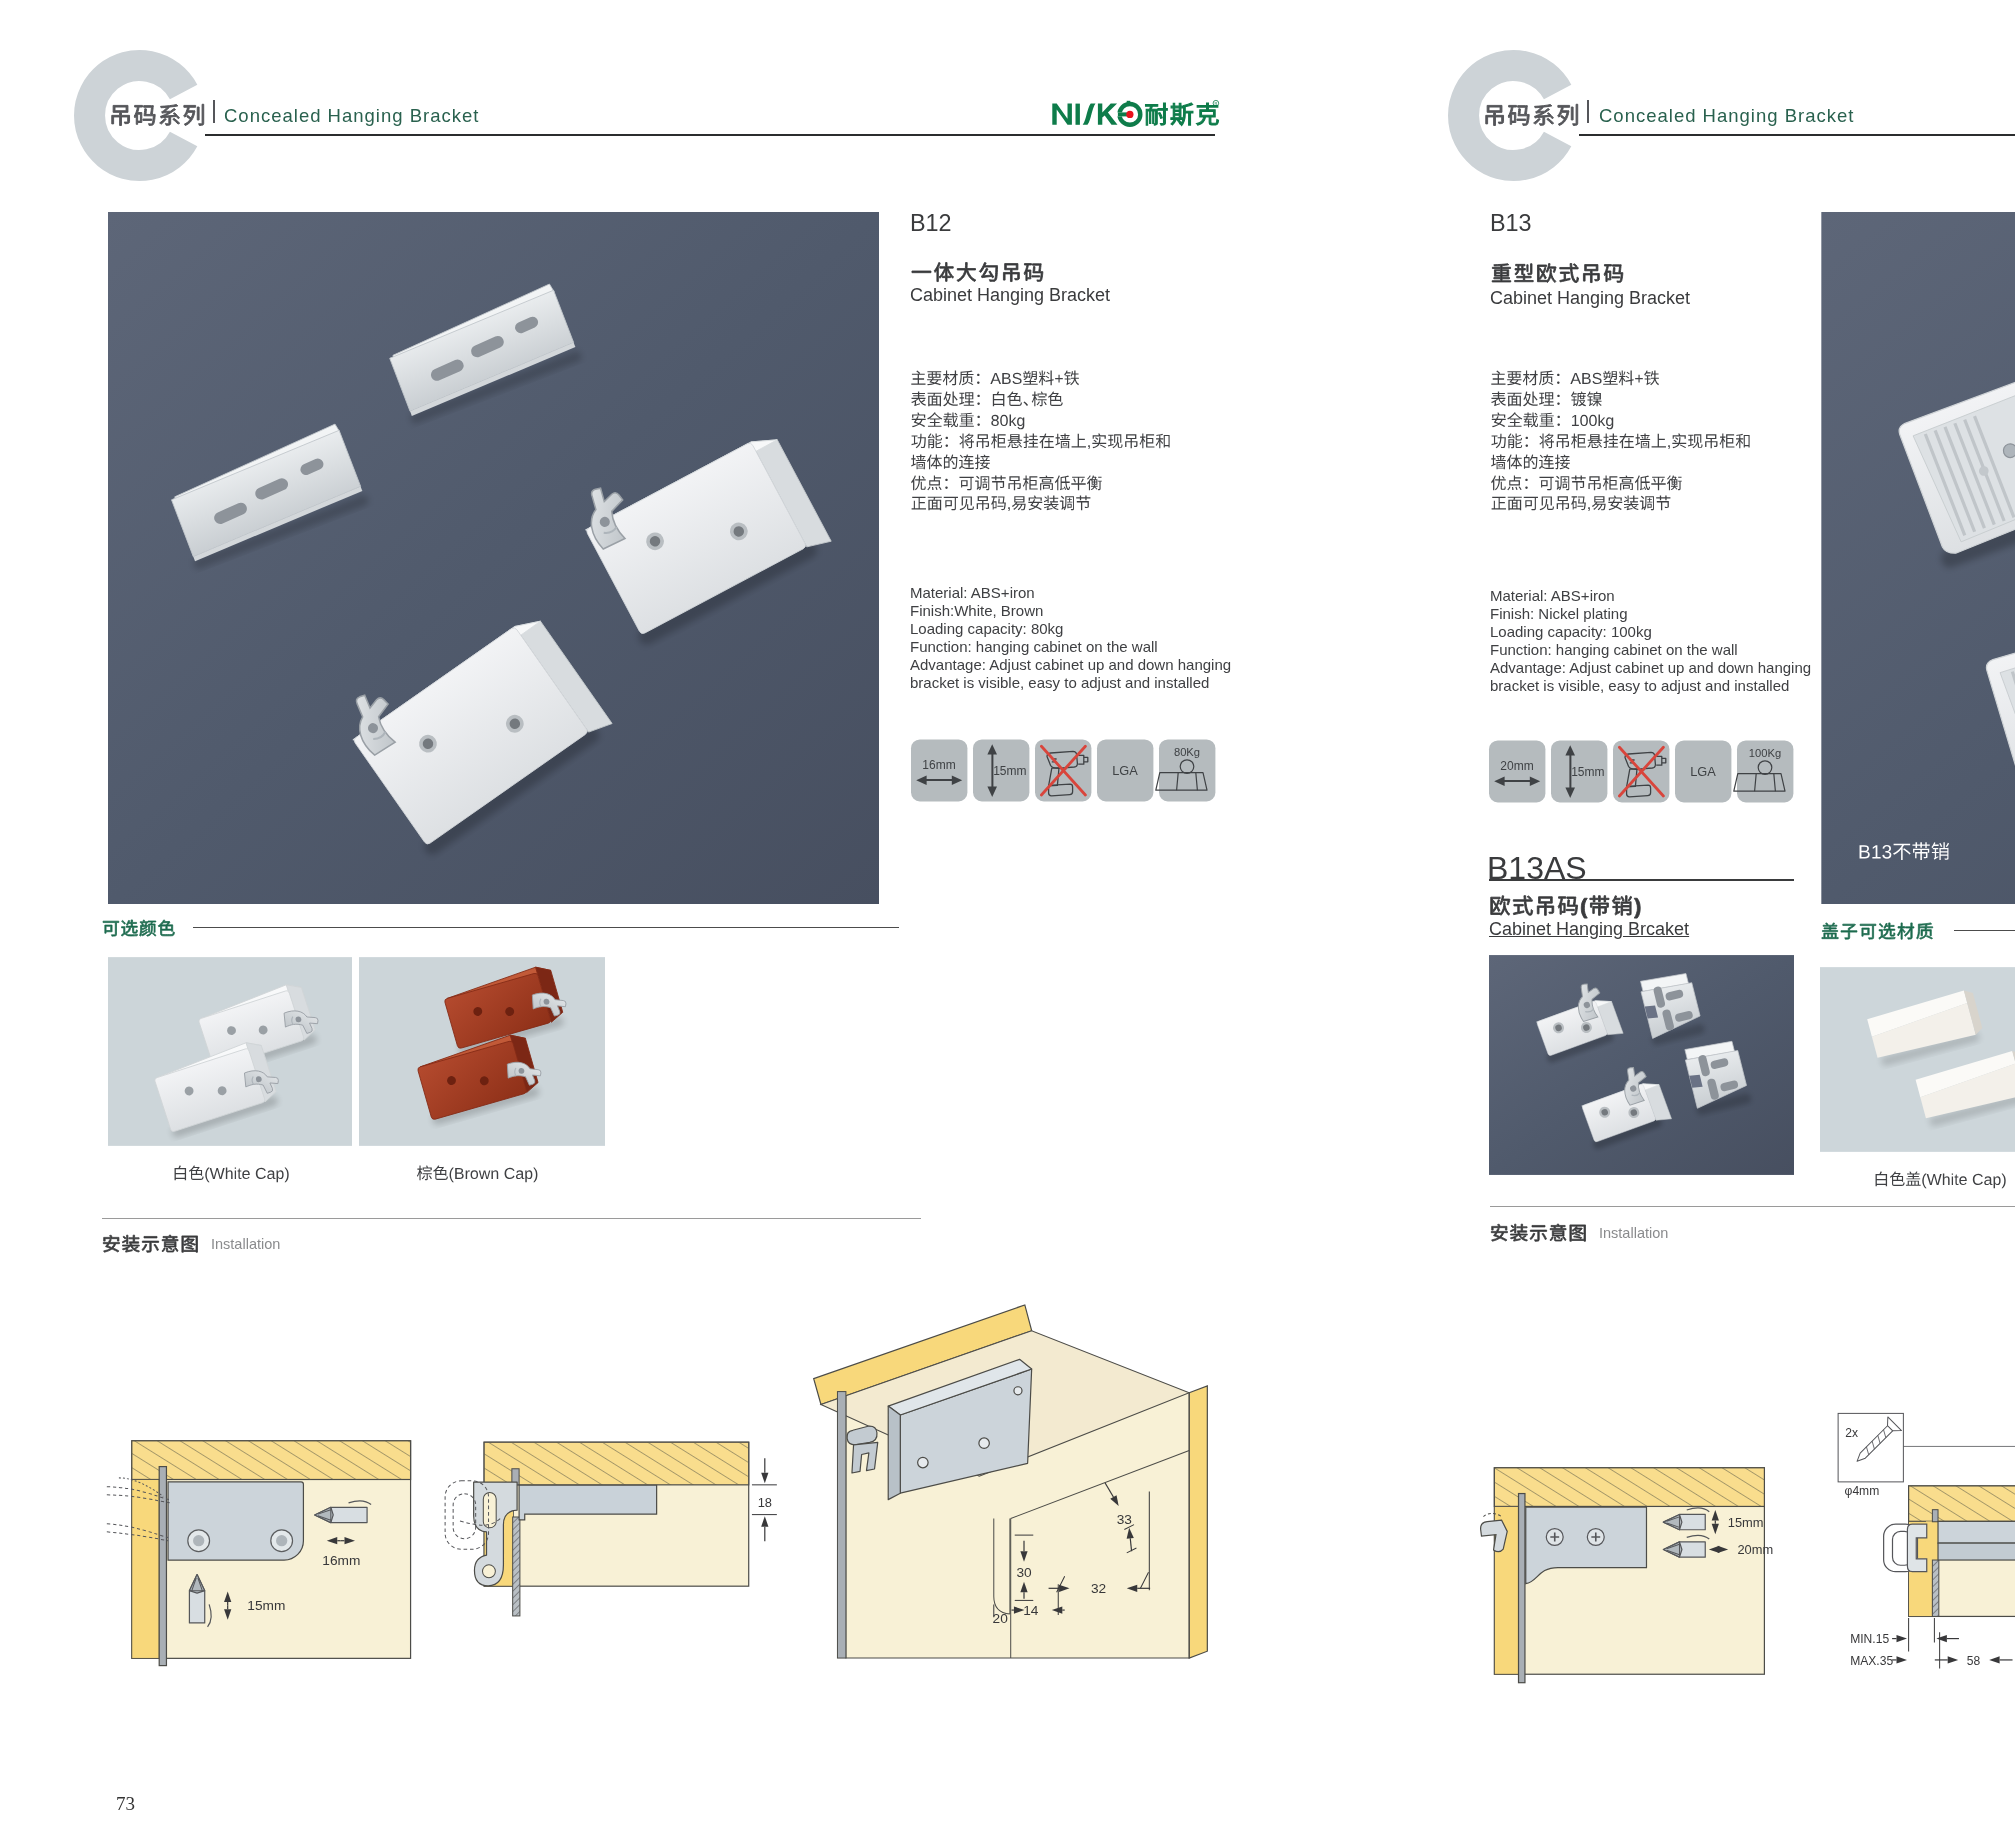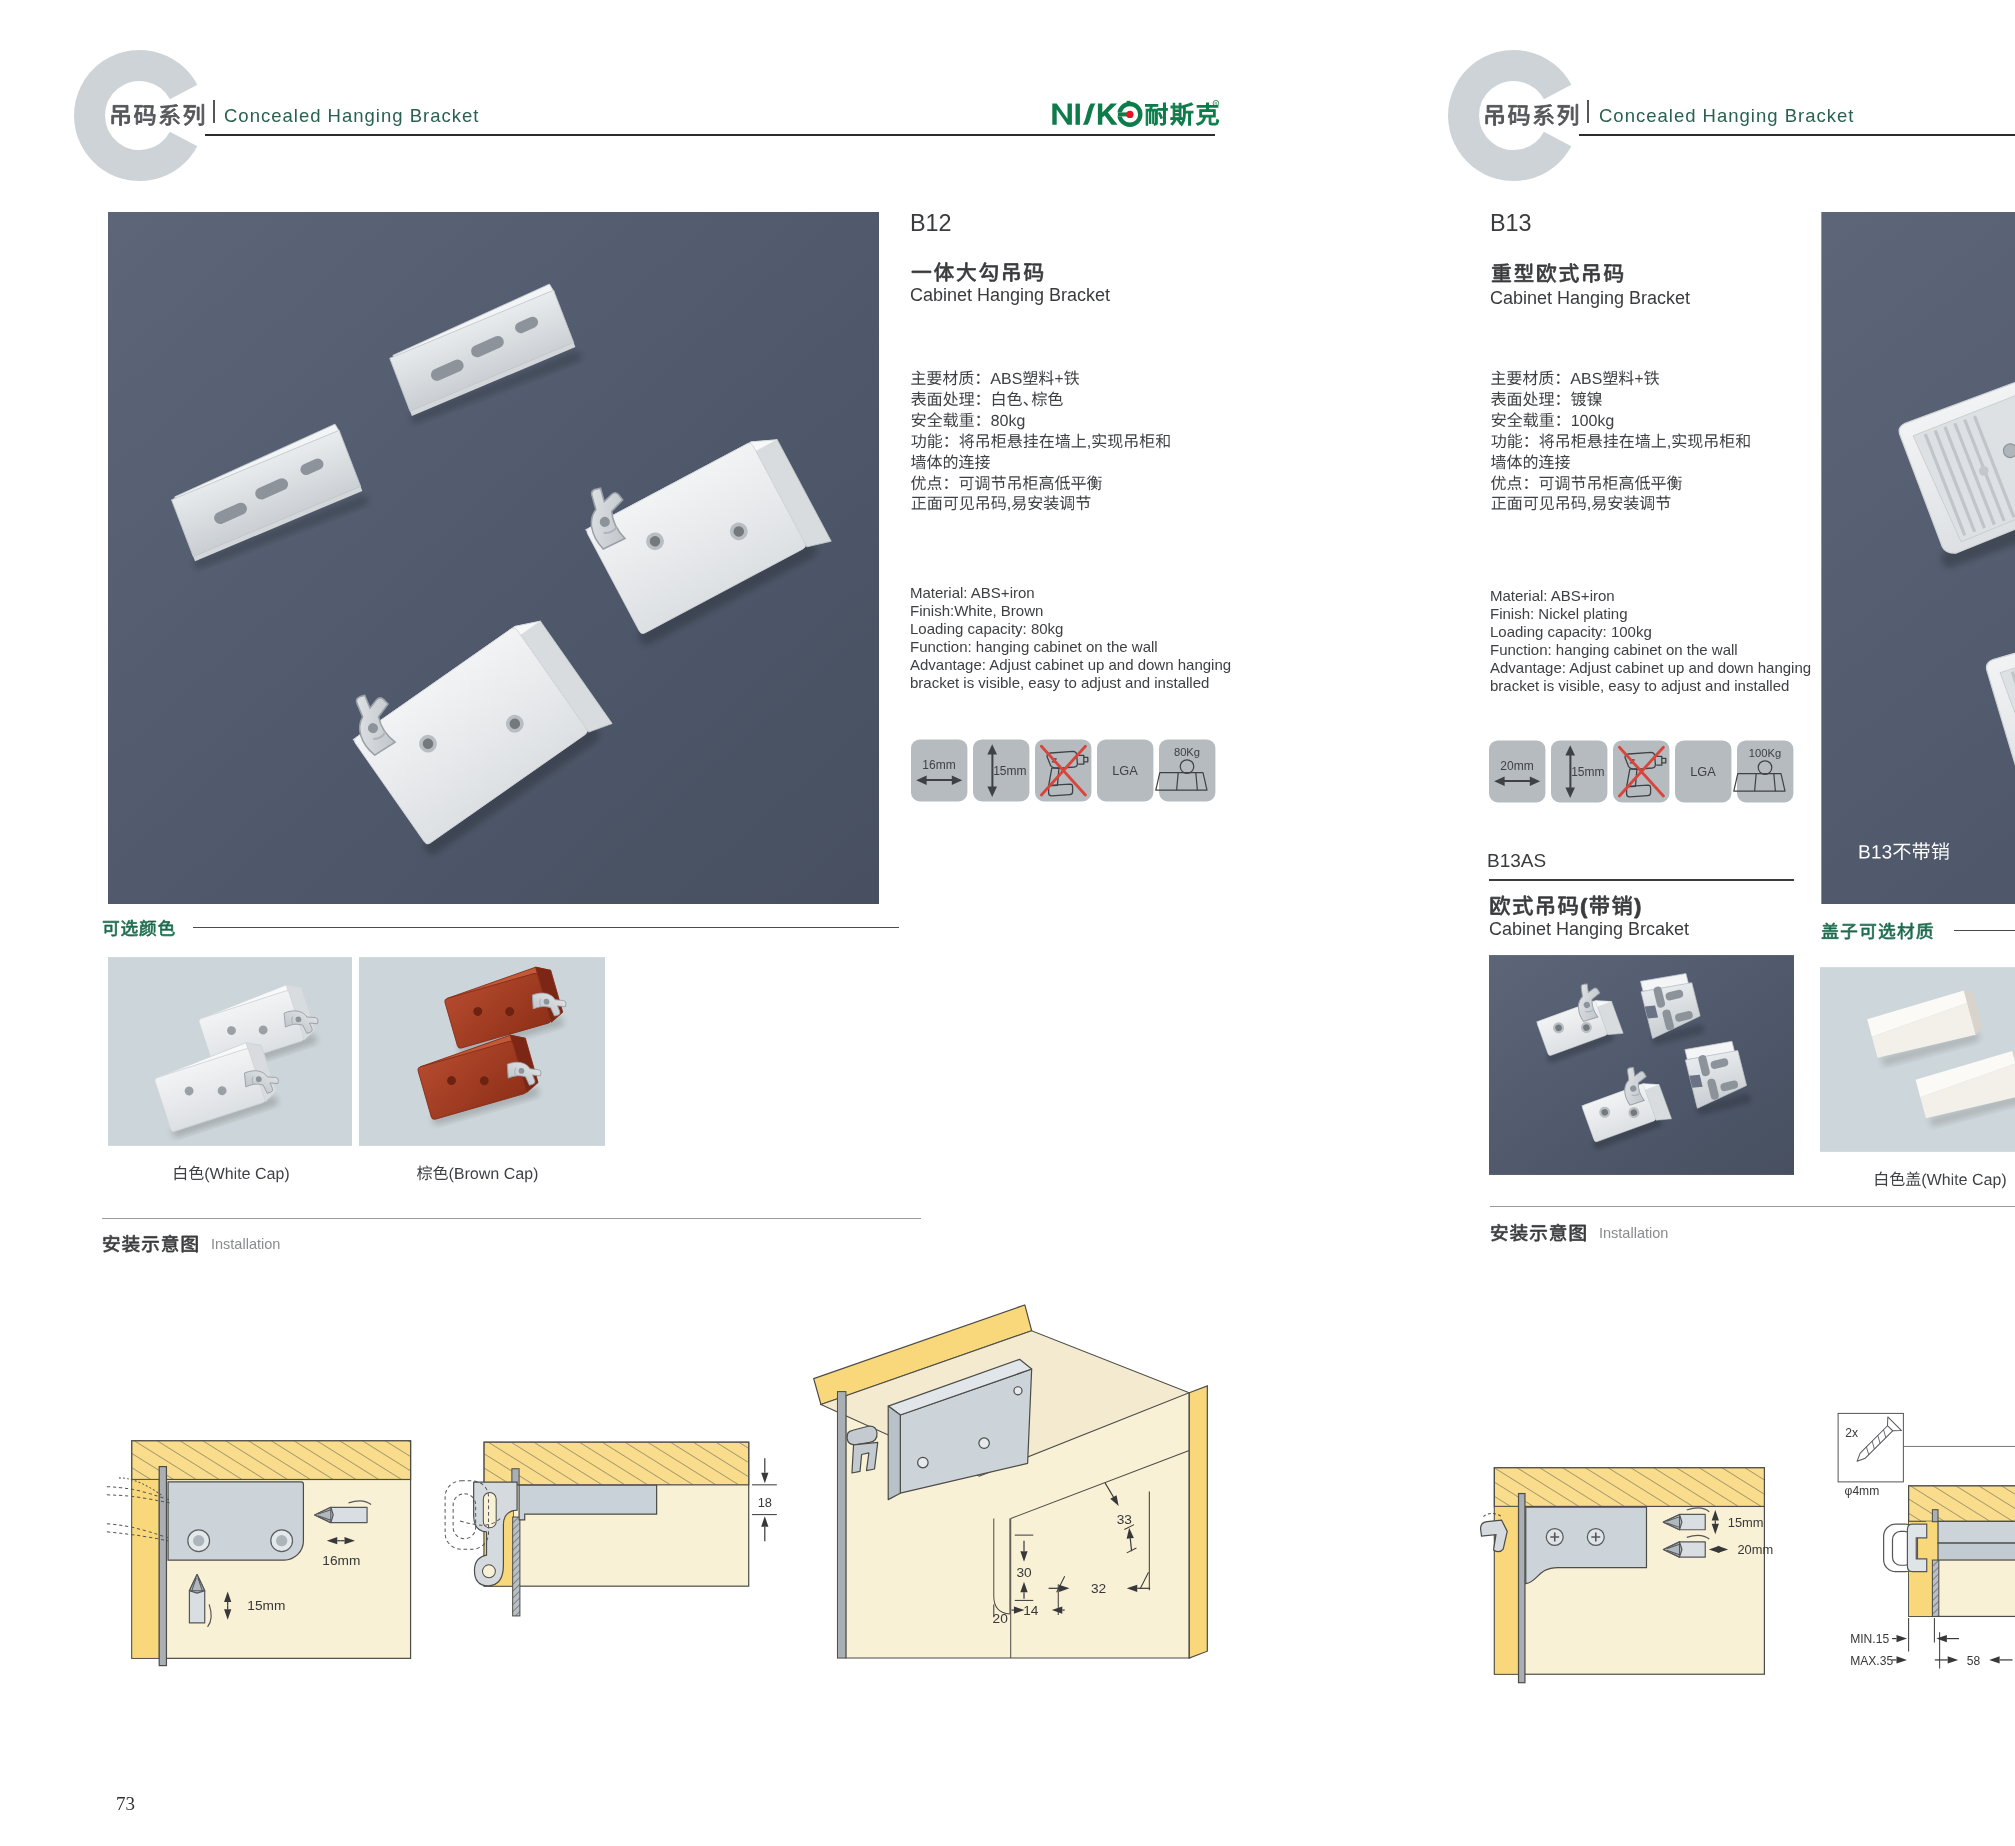--- a/index.html
+++ b/index.html
@@ -804,33 +804,33 @@
     </g>
   </svg>
 <svg class="t " style="left:1858px;top:838px;width:92px;height:29px" viewBox="0 -106 477.9 150" fill="#ffffff">
     <use href="#g0042L" x="0"></use>
     <use href="#g0031L" x="66.7"></use>
     <use href="#g0033L" x="122.3"></use>
     <use href="#g4E0D" x="177.9"></use>
     <use href="#g5E26" x="277.9"></use>
     <use href="#g9500" x="377.9"></use>
   </svg>
-<div class="ht " style="left:1487px;top:850px;font-size:19px;color:#3a3b3d;">B13AS</div>
+<div class="ht " style="left:1487px;top:850px;font-size:32px;color:#3a3b3d;">B13AS</div>
 <div class="abs" style="left:1489px;top:879px;width:305px;height:1.6px;background:#3a3b3d"></div>
 <svg class="t " style="left:1489px;top:891px;width:154px;height:32px" viewBox="0 -106 719.4 150" fill="#3a3b3d" stroke="#3a3b3d" stroke-width="4.2">
     <use href="#g6B27" x="0"></use>
     <use href="#g5F0F" x="106.6"></use>
     <use href="#g540A" x="213.2"></use>
     <use href="#g7801" x="319.8"></use>
     <use href="#g0028b" x="426.4"></use>
     <use href="#g5E26" x="466.3"></use>
     <use href="#g9500" x="572.9"></use>
     <use href="#g0029b" x="679.5"></use>
   </svg>
-<div class="ht " style="left:1489px;top:919px;font-size:18px;color:#3a3b3d;">Cabinet Hanging Brcaket</div>
+<div class="ht " style="left:1489px;top:919px;font-size:18px;color:#3a3b3d;text-decoration:underline;">Cabinet Hanging Brcaket</div>
 <svg class="ph" style="left:1489px;top:955px;width:305px;height:220px" viewBox="0 0 756 545">
     <rect width="756" height="545" fill="url(#slate)"></rect>
     <g transform="translate(206,182) rotate(-20) scale(0.62) translate(-125,-73)">
       <rect x="-10" y="135" width="280" height="40" rx="18" fill="#000" opacity="0.20" filter="url(#blur8)"></rect>
       <path d="M250 0 L310 26 L310 161 L250 145 Z" fill="#d8dcdf" stroke="#c5cacd" stroke-width="2"></path>
       <path d="M0 0 L250 0 L310 26 L26 30 Z" fill="#f7f8f9" stroke="#d8dcdf" stroke-width="2"></path>
       <rect x="0" y="0" width="250" height="145" rx="10" fill="url(#whitegrad)" stroke="#d3d7da" stroke-width="2"></rect>
       <circle cx="75" cy="52" r="22" fill="#b9bec2"></circle>
       <circle cx="75" cy="52" r="13" fill="#74797e"></circle>
       <circle cx="180" cy="89" r="22" fill="#b9bec2"></circle>

